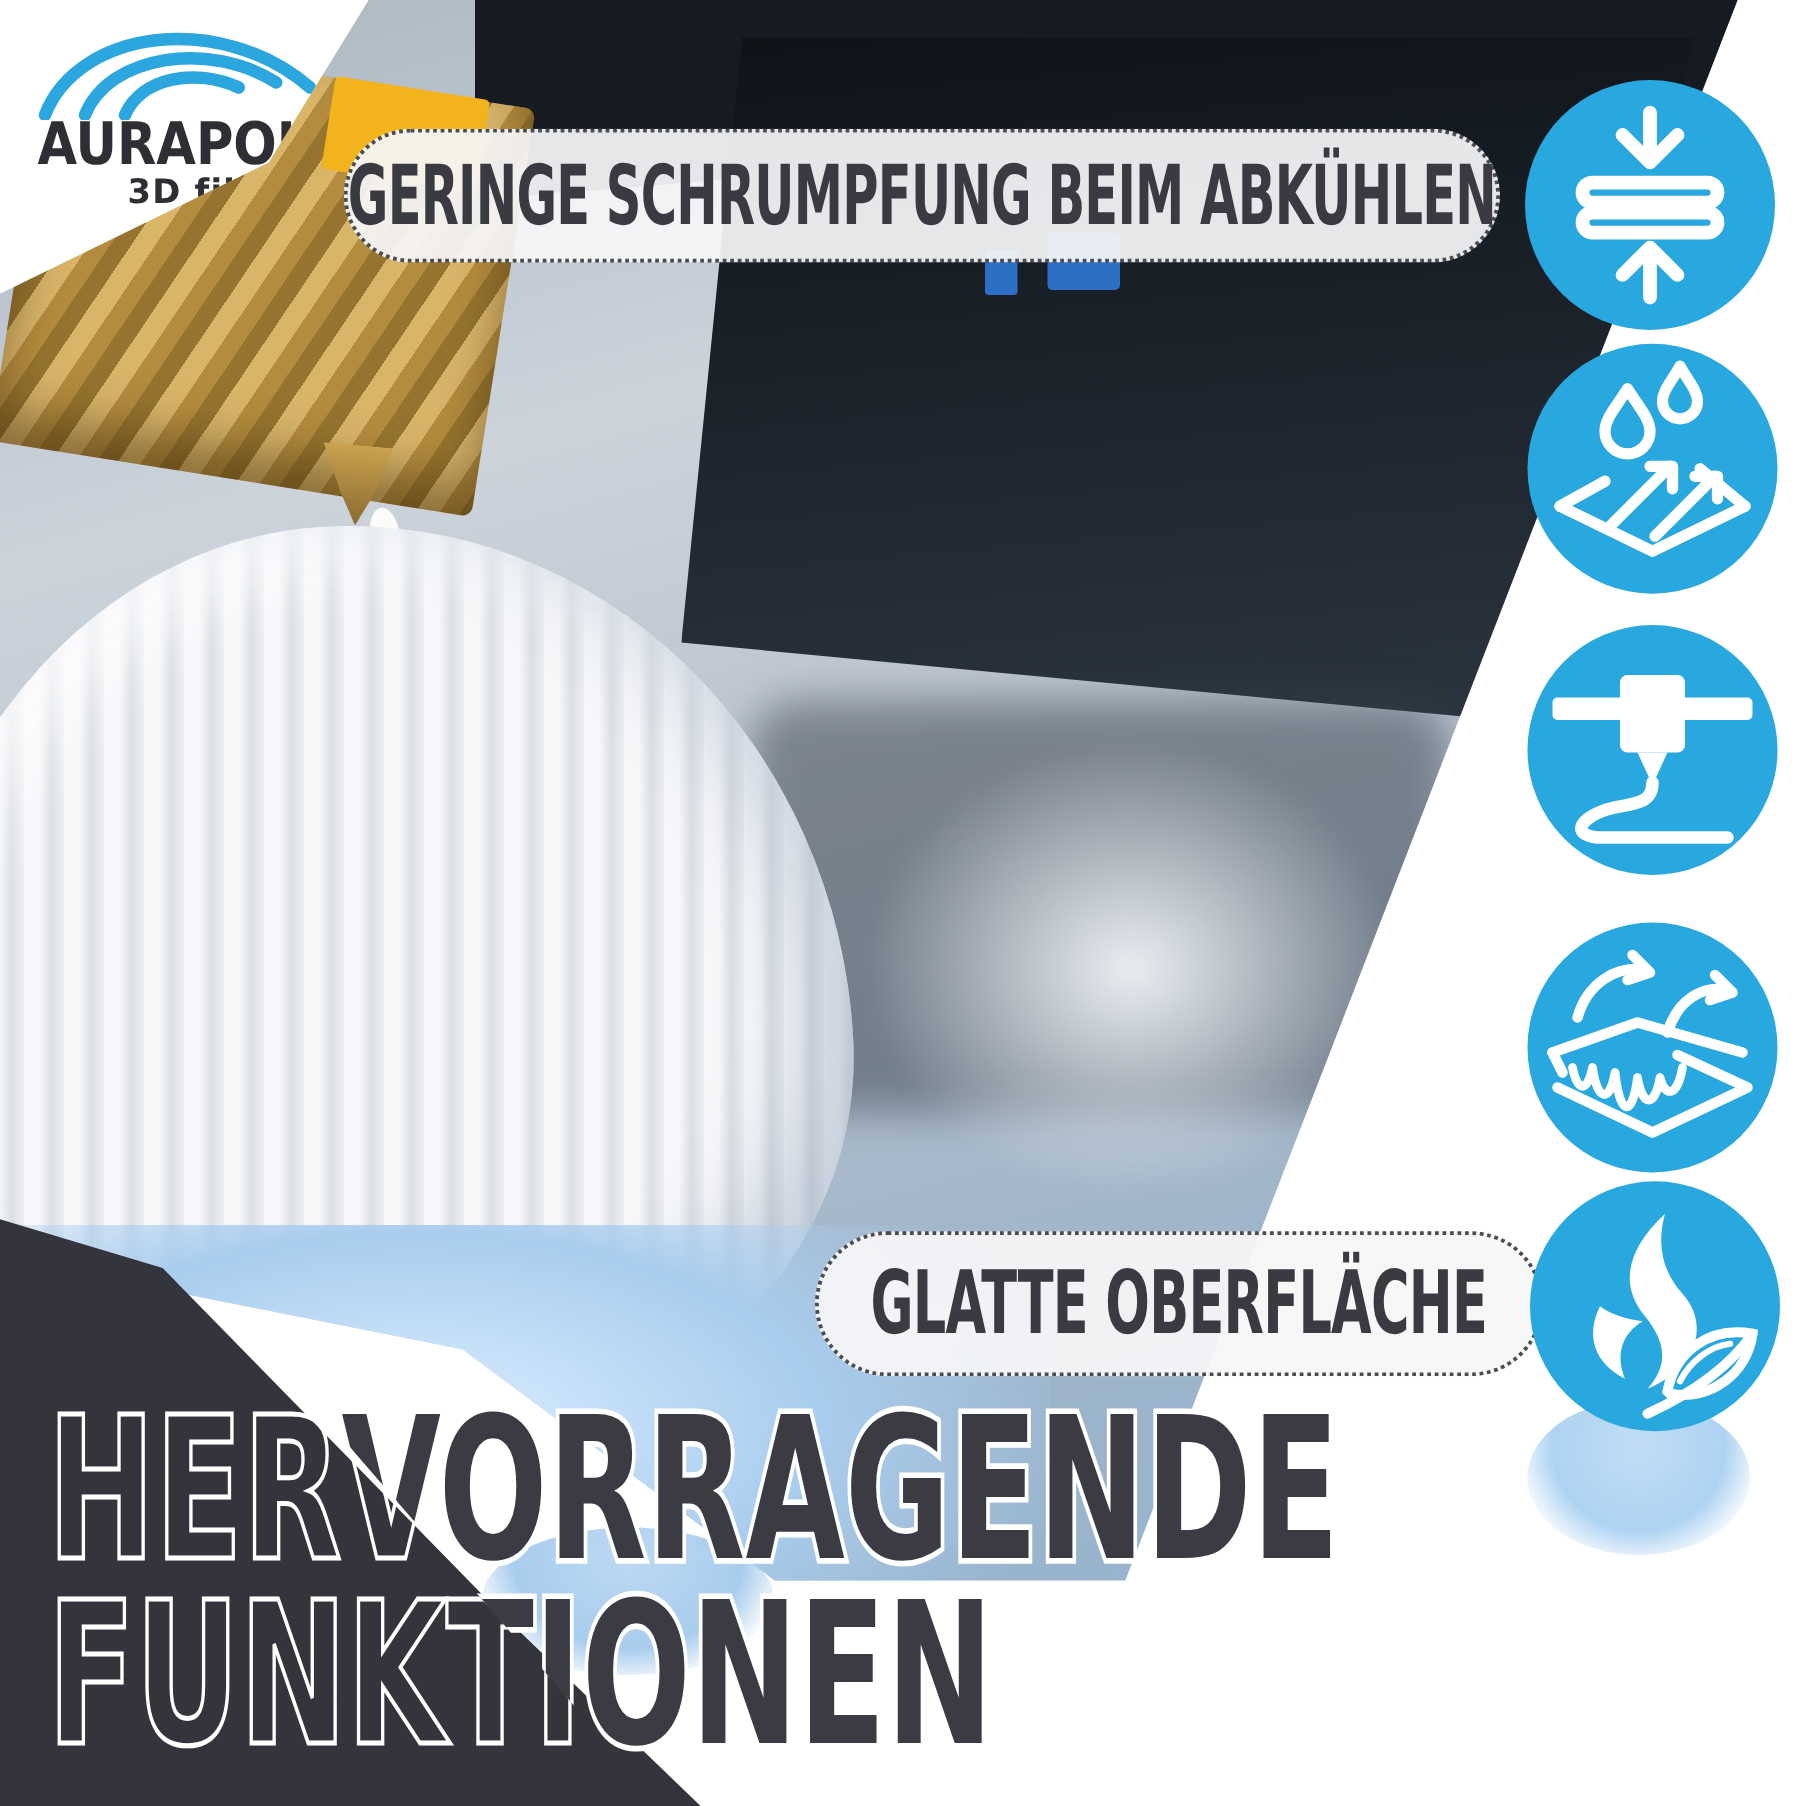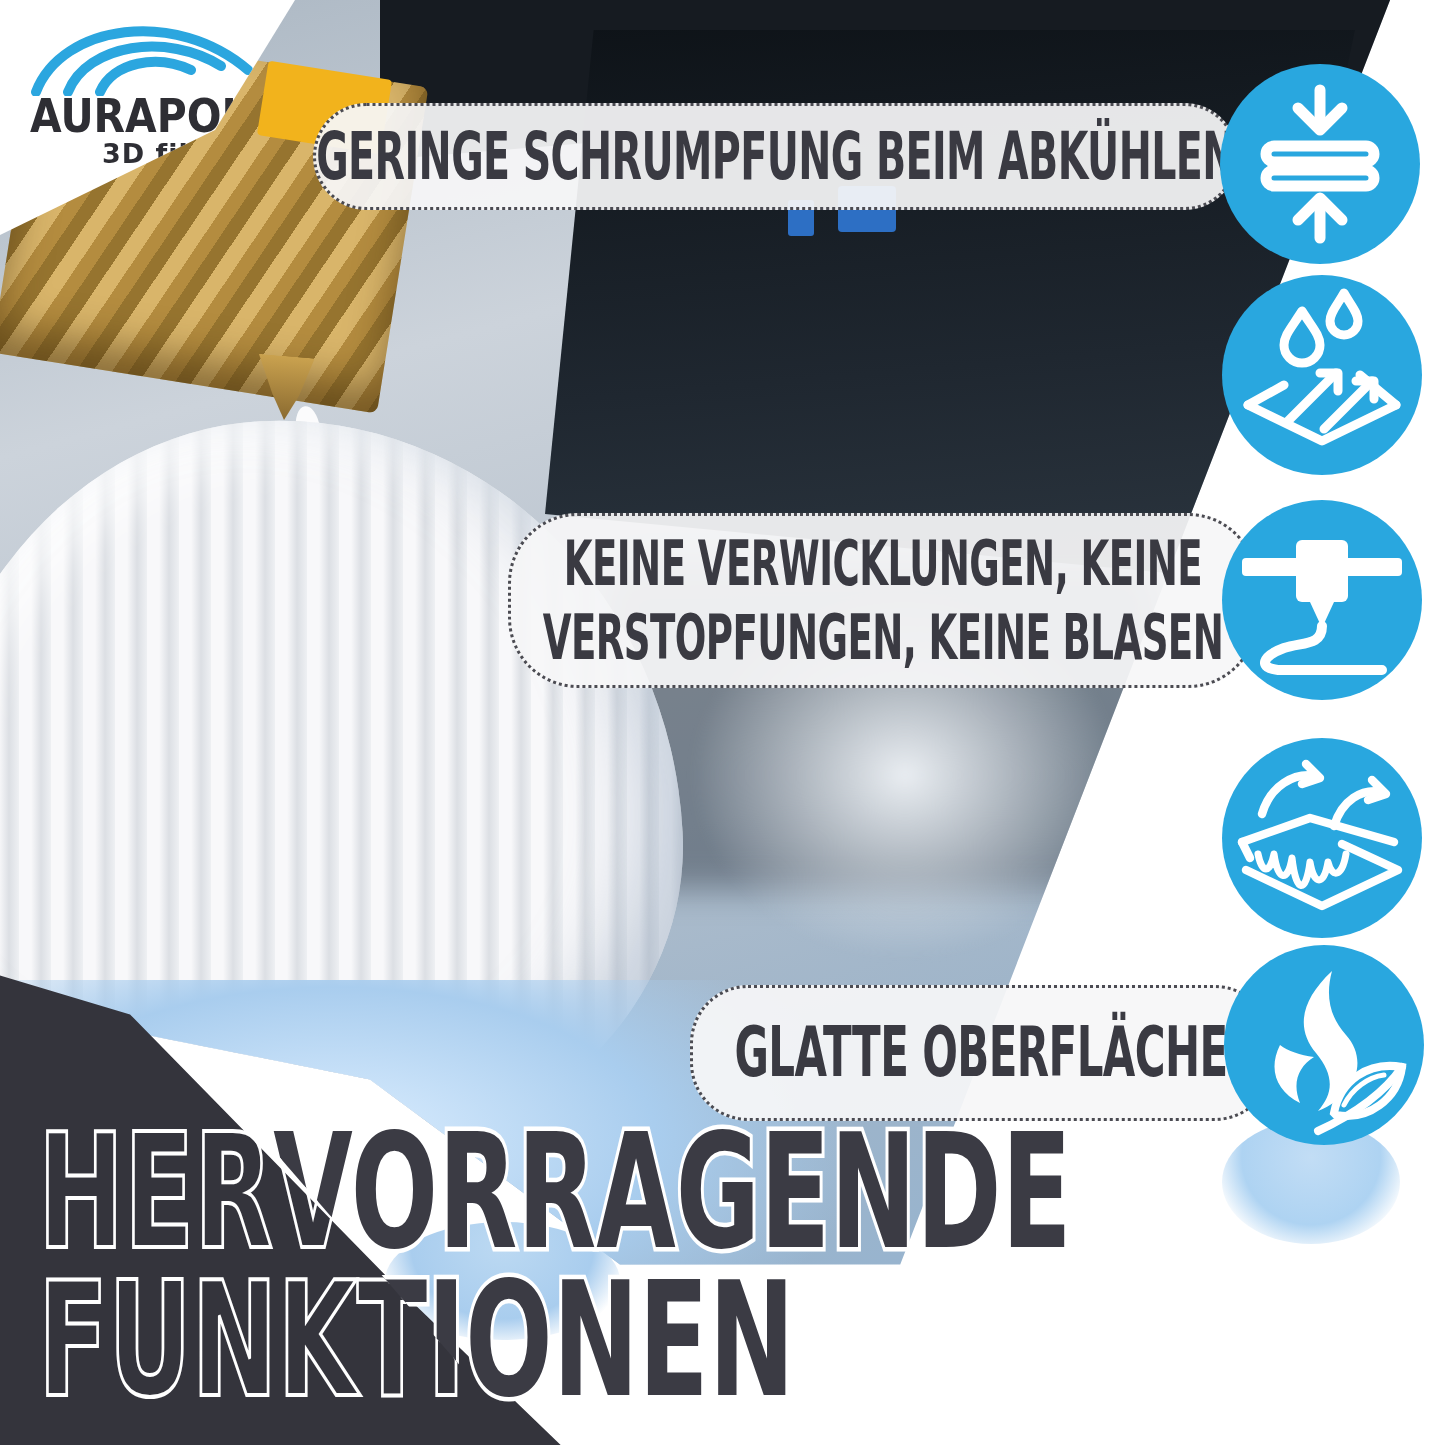--- a/index.html
+++ b/index.html
@@ -50,33 +50,33 @@
   .blob-b{position:absolute;left:1222px;top:1120px;width:178px;height:124px;z-index:2;
           background:radial-gradient(ellipse at 50% 30%,#c2ddf5 0%,#aed3f2 55%,rgba(174,211,242,0) 80%);
           border-radius:50%;}
 
   
   .wedge{position:absolute;inset:0;z-index:3;background:#34343c;
          clip-path:polygon(0 67.5%,9% 70.2%,27.7% 89.3%,38.8% 100%,0 100%);}
 
   
   .pill{position:absolute;z-index:5;display:flex;align-items:center;justify-content:center;
-        background:rgba(246,246,247,.93);border:3px dotted #4b4b52;margin-left:38px;}
+        background:rgba(246,246,247,.93);border:3px dotted #4b4b52;}
   .pill-text{font-weight:bold;color:#3a3a42;text-align:center;white-space:nowrap;
              transform:scaleX(.6);transform-origin:center;letter-spacing:-1px;}
   .pill-line{display:block;}
   #pill-0{left:275px;top:103px;width:925px;height:107px;border-radius:54px;font-size:0;}
   #pill-0 .pill-text{font-size:66px;line-height:1.05;}
   #pill-1{left:357px;top:318px;width:858px;height:110px;border-radius:55px;}
   #pill-1 .pill-text{font-size:68px;line-height:1.05;}
   #pill-2{left:470px;top:513px;width:750px;height:175px;border-radius:70px;}
   #pill-2 .pill-text{font-size:62px;line-height:1.18;}
   #pill-3{left:543px;top:762px;width:687px;height:116px;border-radius:58px;}
   #pill-3 .pill-text{font-size:70px;line-height:1.05;}
-  #pill-4{left:652px;top:985px;width:583px;height:136px;border-radius:58px;}
+  #pill-4{left:652px;top:985px;width:583px;height:116px;border-radius:58px;}
   #pill-4 .pill-text{font-size:70px;line-height:1.05;}
 
   
   .circle{position:absolute;width:200px;height:200px;border-radius:50%;background:#29a7df;z-index:6;}
   .circle svg{position:absolute;inset:0;width:100%;height:100%;}
   #circle-0{left:1220px;top:64px;}
   #circle-1{left:1222px;top:275px;}
   #circle-2{left:1222px;top:500px;}
   #circle-3{left:1222px;top:738px;}
   #circle-4{left:1224px;top:945px;}
@@ -134,26 +134,20 @@
   <div class="blob-a"></div>
   <div class="blob-b"></div>
 
   <div class="wedge"></div>
 
   <div class="pill" id="pill-0">
     <div class="pill-text">
         <span class="pill-line">GERINGE SCHRUMPFUNG BEIM ABKÜHLEN</span>
       </div>
   </div>
-  <div class="pill" id="pill-2">
-    <div class="pill-text">
-      <span class="pill-line">KEINE VERWICKLUNGEN, KEINE</span>
-      <span class="pill-line">VERSTOPFUNGEN, KEINE BLASEN</span>
-    </div>
-  </div>
   <div class="pill" id="pill-4">
     <div class="pill-text">
         <span class="pill-line">GLATTE OBERFLÄCHE</span>
       </div>
   </div>
 
   <div class="circle" id="circle-0">
     <svg viewBox="0 0 100 100">
       <g fill="none" stroke="#fff" stroke-width="5.5" stroke-linecap="round" stroke-linejoin="round">
         <path d="M50 13 V31"></path>

